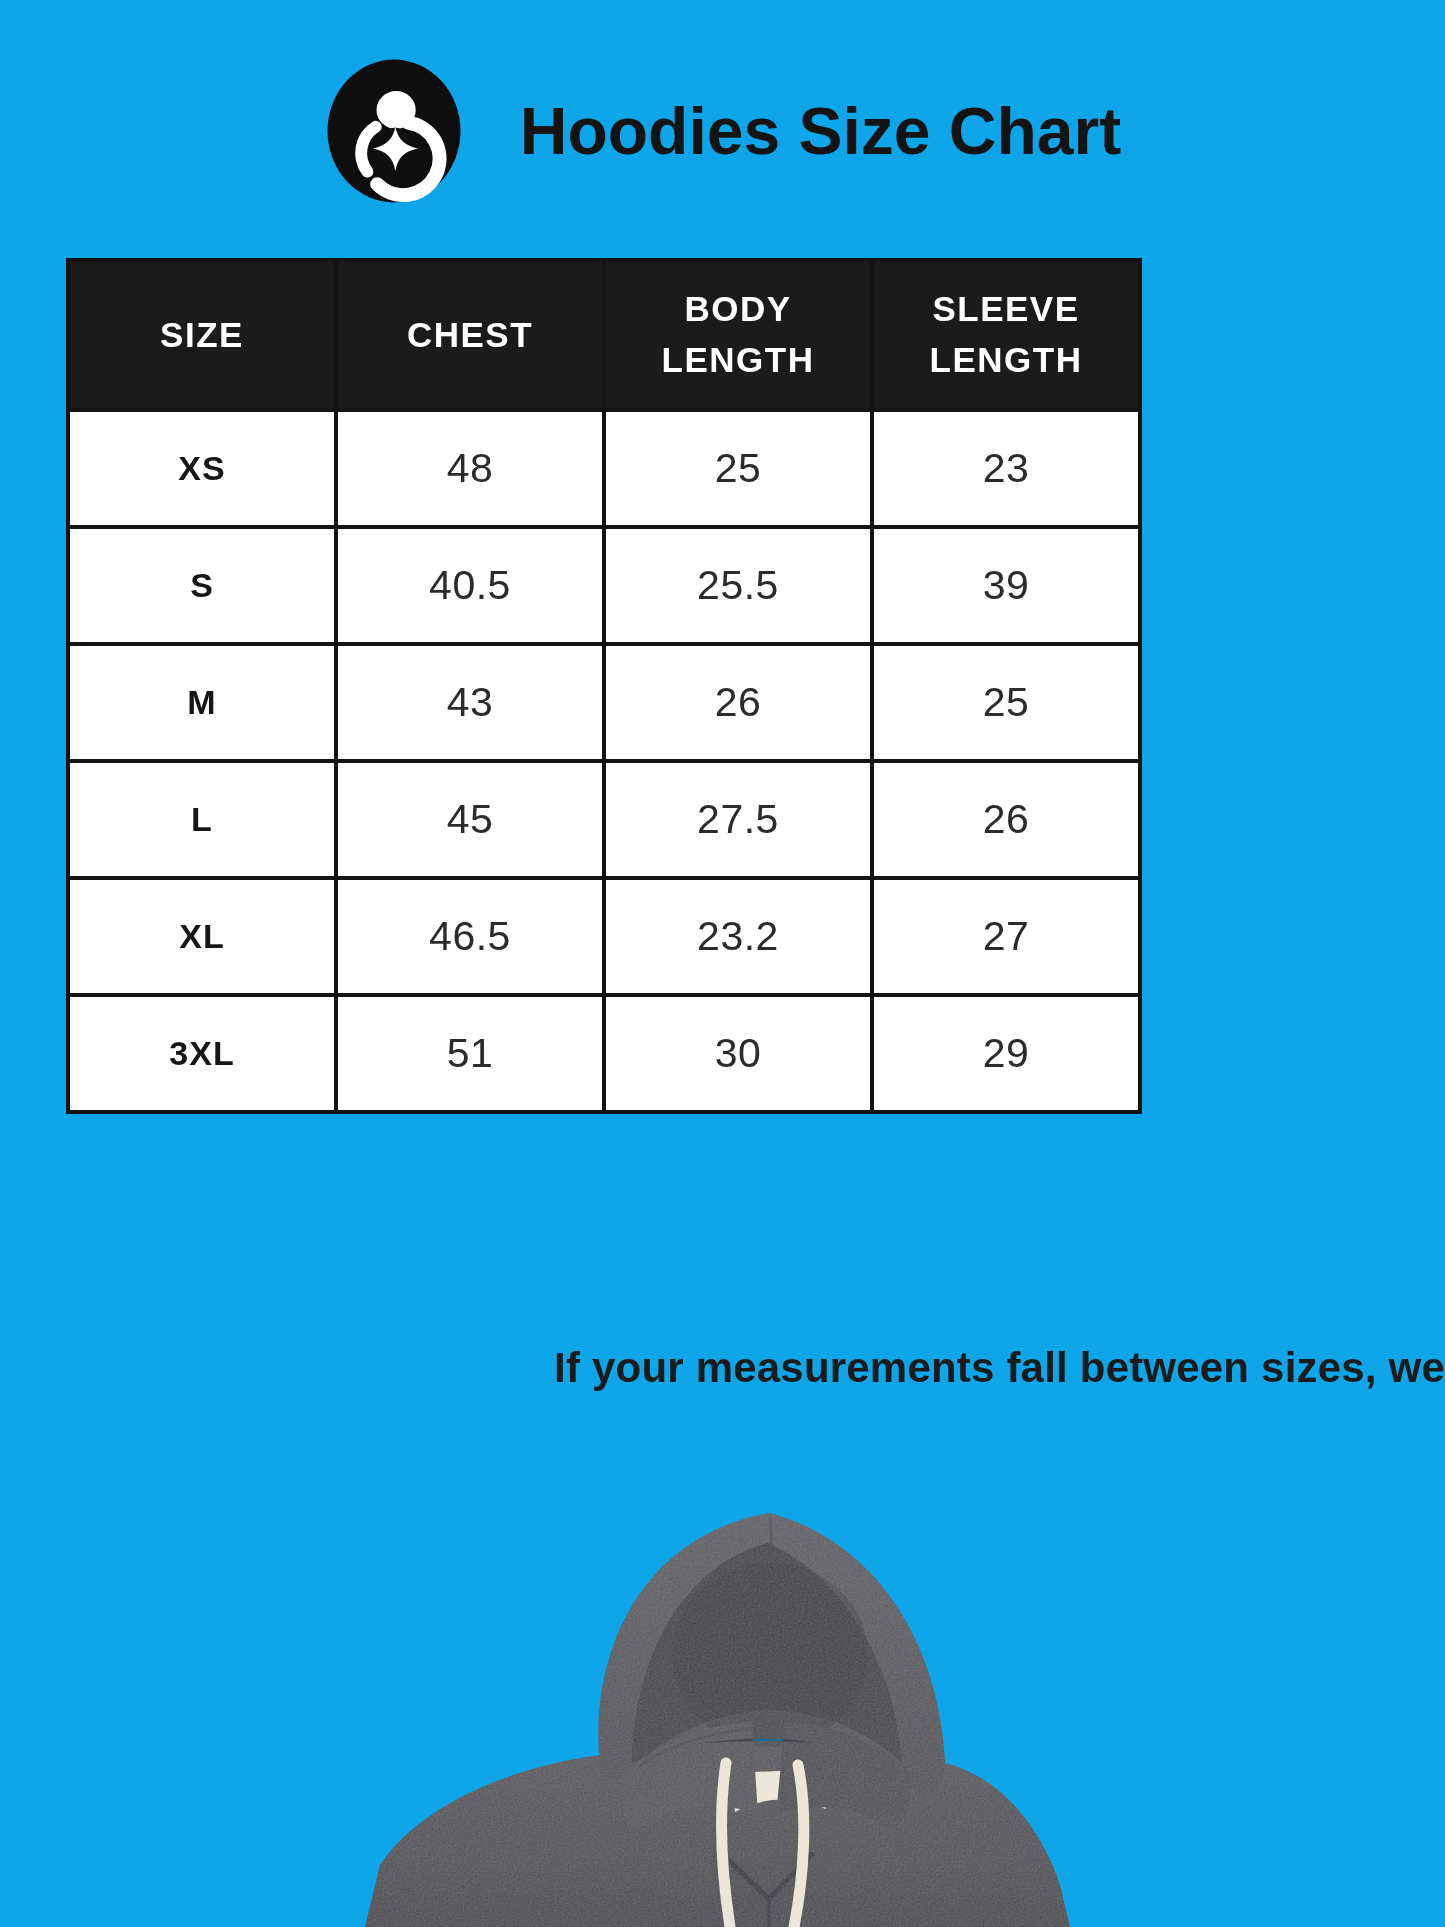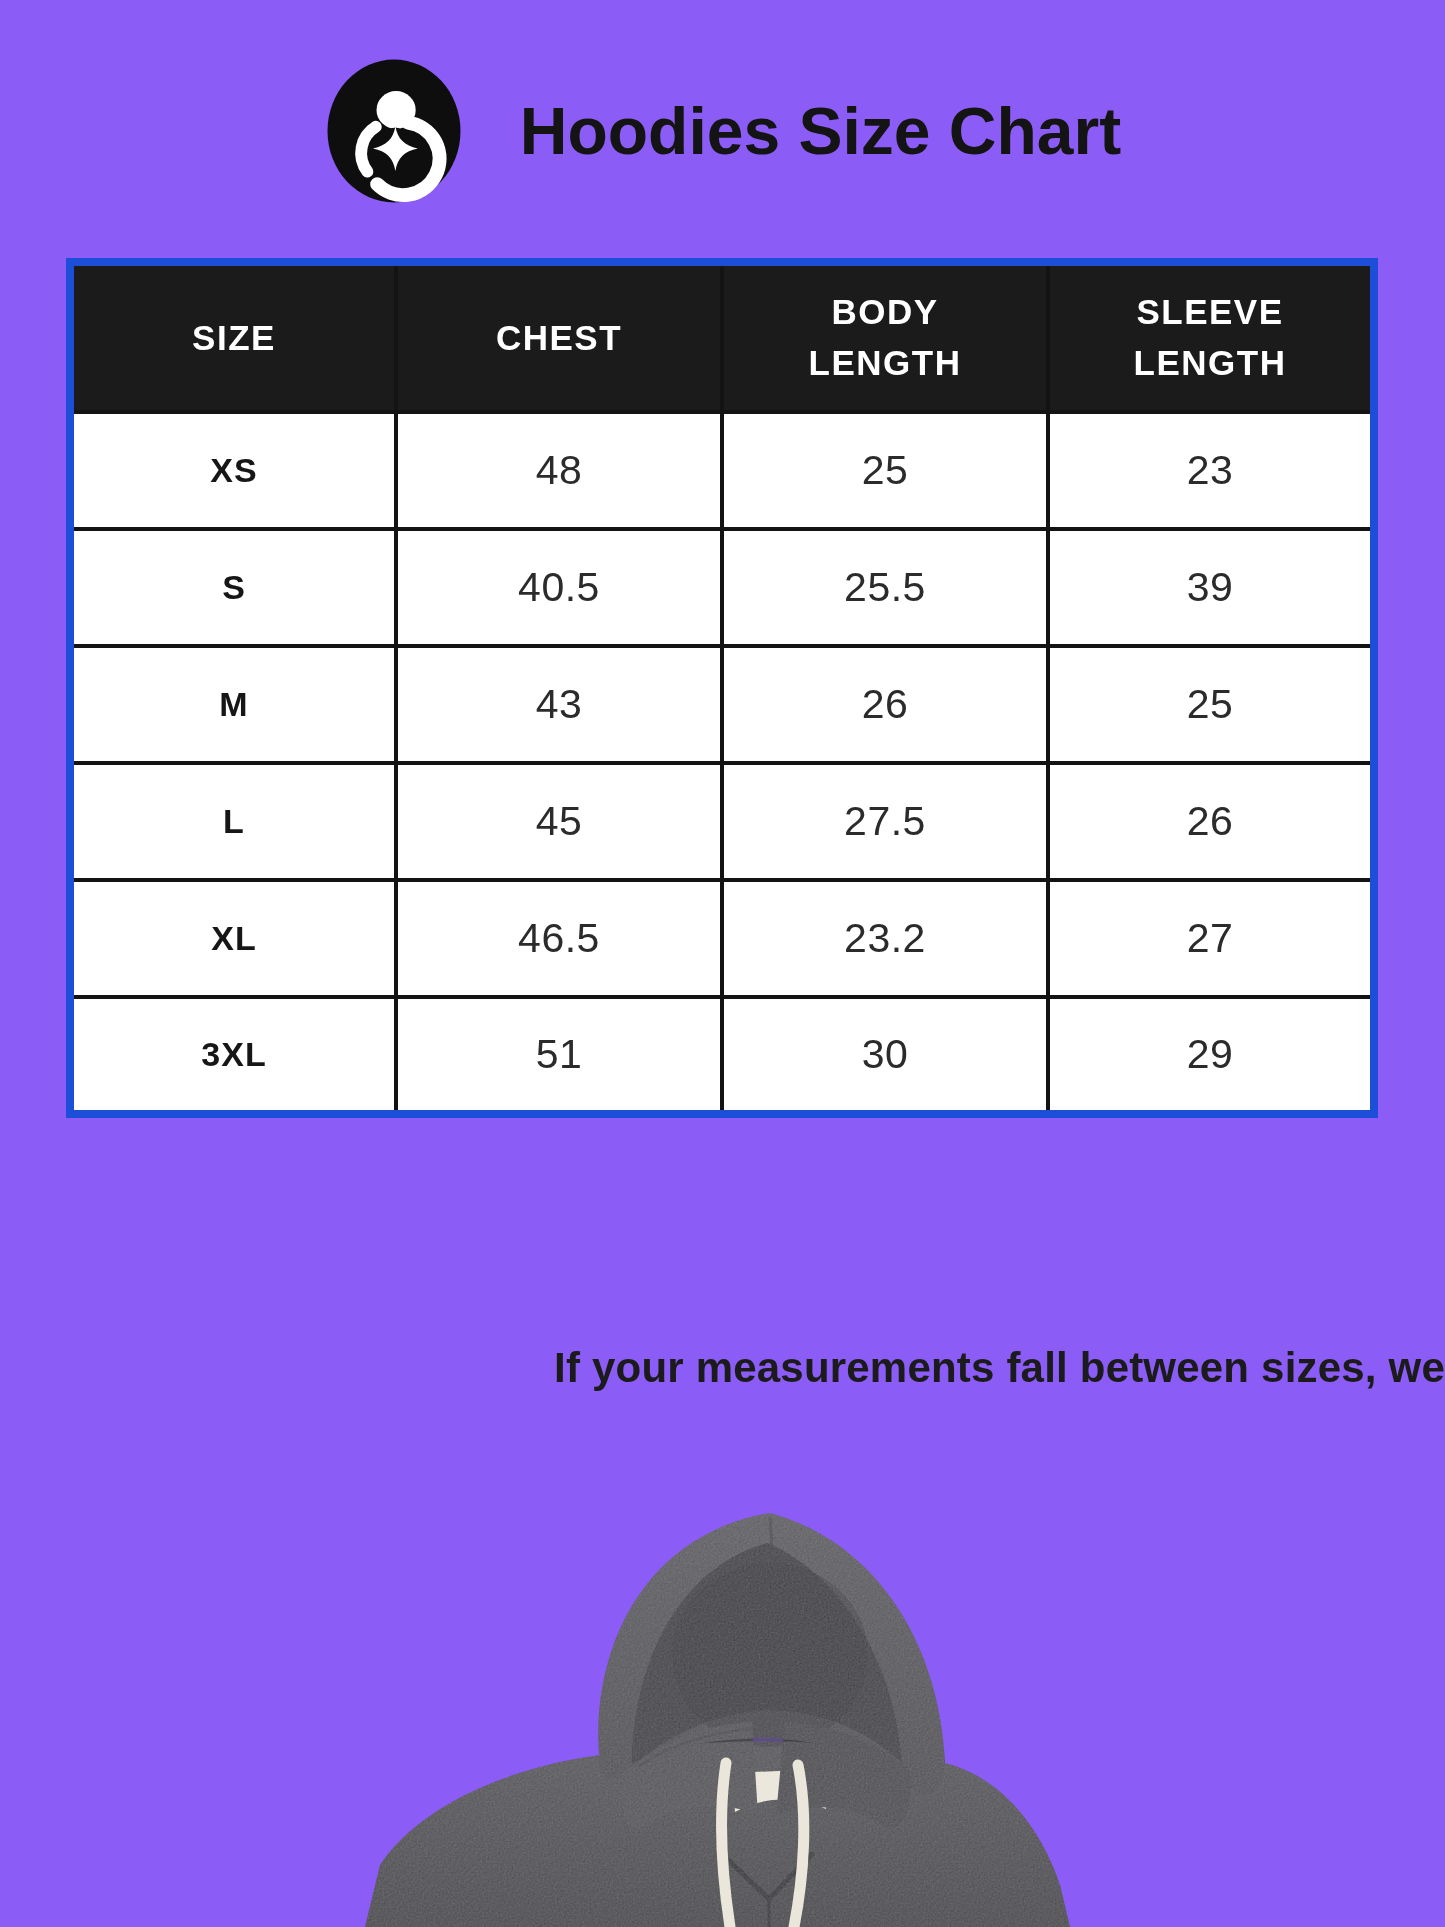--- a/index.html
+++ b/index.html
@@ -1,39 +1,39 @@
 <!DOCTYPE html>
 <html><head>
 <meta charset="utf-8">
 <style>
   html,body{margin:0;padding:0;background:#fff;}
   .page{
     position:relative;
     width:1445px;height:1927px;
-    background:#8b5cf6;
+    background:#0ea5e9;
     overflow:hidden;
     font-family:"Liberation Sans",sans-serif;
     color:#1a1a1a;
   }
   
   .header{
     position:absolute;top:56px;left:0;right:0;
     display:flex;align-items:center;justify-content:center;gap:56px;
   }
   .logo{width:140px;height:150px;flex:0 0 auto;display:block;}
   .title{
     font-size:66px;font-weight:700;color:#141414;
     letter-spacing:0px;white-space:nowrap;
   }
   
   table.size-chart{
     position:absolute;top:258px;left:66px;
-    width:1312px;
+    width:1076px;
     border-collapse:collapse;table-layout:fixed;
-    border:8px solid #1d4ed8;
+    border:4px solid #1d4ed8;
   }
   table.size-chart th,
   table.size-chart td{
     border:4px solid #131313;
     text-align:center;vertical-align:middle;
     padding:0;
   }
   table.size-chart thead tr{height:150px;}
   table.size-chart th{
     background:#1b1b1b;color:#ffffff;

